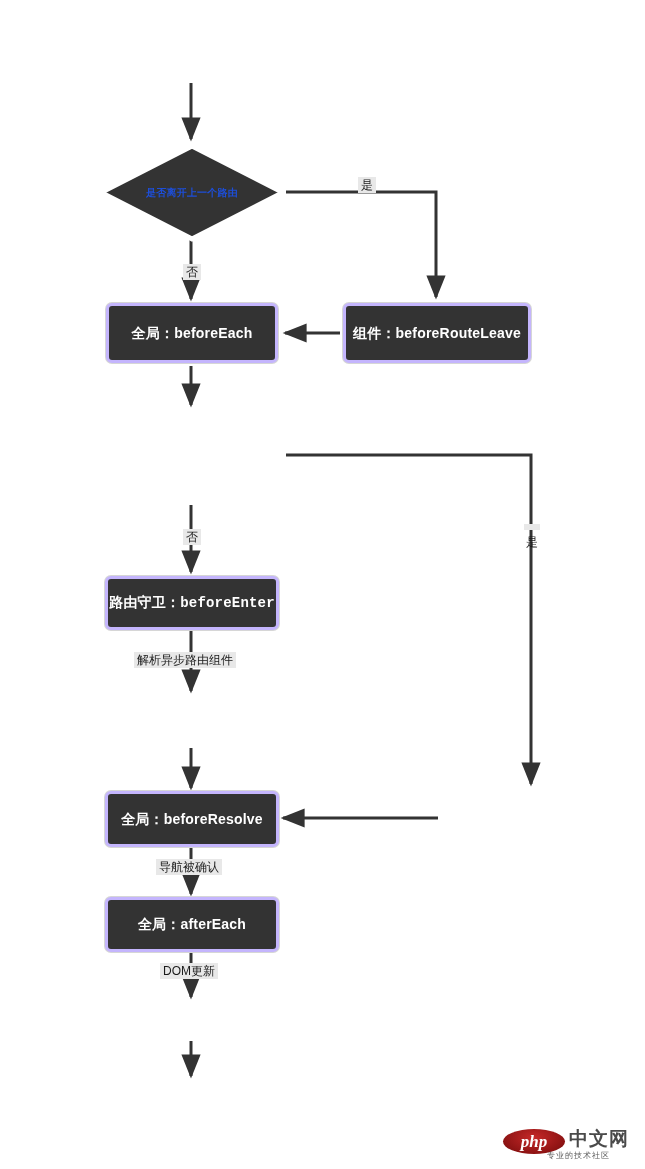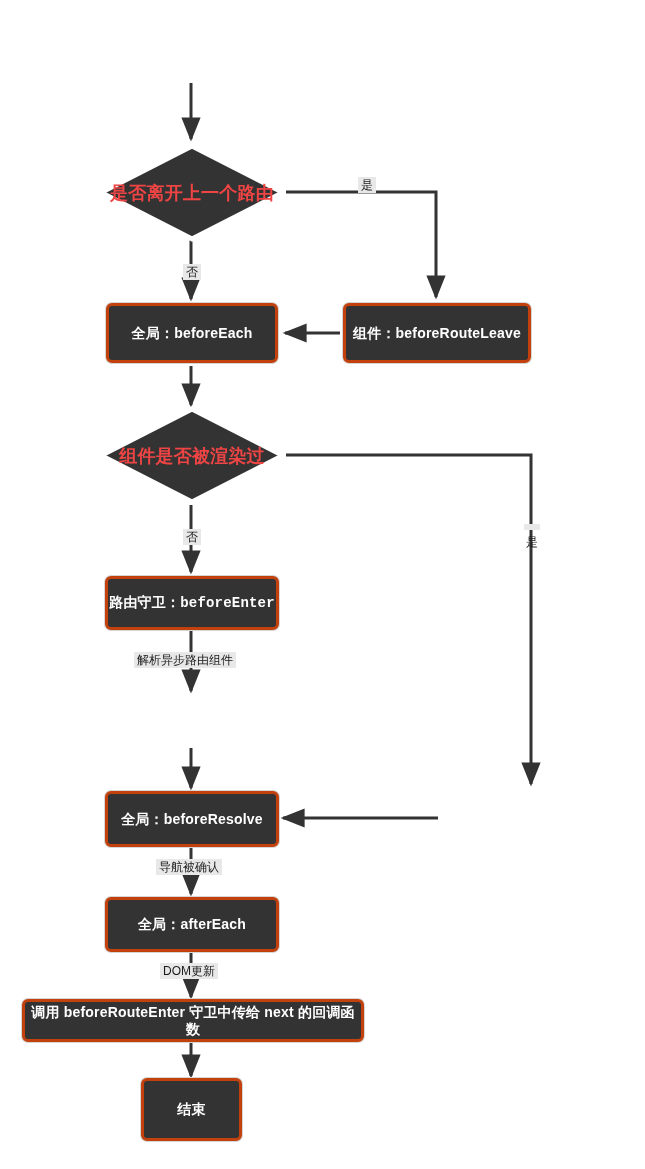--- a/index.html
+++ b/index.html
@@ -33,21 +33,21 @@
     align-items: center;
     justify-content: center;
     text-align: center;
     font-size: 14px;
     font-weight: bold;
     line-height: 1.2;
     letter-spacing: 0.2px;
     z-index: 3;
   }
   .node.box {
-    border: 3px solid #c2410c;
+    border: 3px solid #c4b5fd;
     border-radius: 6px;
     box-shadow: 0 0 0 1px #d6d6d6;
   }
   .node.startnode {
     border: 3px solid #ffffff;
     border-radius: 50%;
     box-shadow: 0 0 0 1px #d6d6d6;
   }
   .diamond-wrap {
     position: absolute;
@@ -62,22 +62,22 @@
   }
   .diamond-label {
     position: absolute;
     left: 0;
     top: 0;
     width: 100%;
     height: 100%;
     display: flex;
     align-items: center;
     justify-content: center;
-    color: #ef4444;
-    font-size: 18px;
+    color: #1d4ed8;
+    font-size: 10px;
     font-weight: bold;
     text-align: center;
     letter-spacing: 0.2px;
   }
   .edge-label {
     position: absolute;
     background: #e8e8e8;
     color: #1a1a1a;
     font-size: 12px;
     line-height: 14px;
@@ -184,57 +184,50 @@
   </div>
 
   <div class="node box" style="left:106px; top:303px; width:172px; height:60px;">
     <span>全局：beforeEach</span>
   </div>
 
   <div class="node box" style="left:343px; top:303px; width:188px; height:60px;">
     <span>组件：beforeRouteLeave</span>
   </div>
 
-  <div class="diamond-wrap" style="left:98px; top:406px; width:188px; height:99px;">
-    <svg class="diamond-shape" viewBox="0 0 188 99" preserveAspectRatio="none">
-      <polygon points="94,3 185,49.5 94,96 3,49.5" fill="#333333" stroke="#ffffff" stroke-width="5"></polygon>
-    </svg>
-    <div class="diamond-label">组件是否被渲染过</div>
-  </div>
 
   <div class="node box" style="left:105px; top:576px; width:174px; height:54px;font-family:Liberation Mono, monospace;">
     <span>路由守卫：beforeEnter</span>
   </div>
 
 
   <div class="node box" style="left:105px; top:791px; width:174px; height:56px;">
     <span>全局：beforeResolve</span>
   </div>
 
 
   <div class="node box" style="left:105px; top:897px; width:174px; height:55px;">
     <span>全局：afterEach</span>
   </div>
 
-  <div class="node box" style="left:22px; top:999px; width:342px; height:43px;">
-    <span>调用 beforeRouteEnter 守卫中传给 next 的回调函数</span>
-  </div>
-
-  <div class="node box" style="left:141px; top:1078px; width:101px; height:63px;">
-    <span>结束</span>
-  </div>
+
 
   <div class="edge-label" style="left:358px; top:177px;">是</div>
 
   <div class="edge-label" style="left:183px; top:264px;">否</div>
 
   <div class="edge-label vertical" style="left:524px; top:524px;">是</div>
 
   <div class="edge-label" style="left:183px; top:529px;">否</div>
 
   <div class="edge-label" style="left:134px; top:652px;">解析异步路由组件</div>
 
   <div class="edge-label" style="left:156px; top:859px;">导航被确认</div>
 
   <div class="edge-label" style="left:160px; top:963px;">DOM更新</div>
 
+  <div id="watermark">
+    <div class="wm-php">php</div>
+    <div class="wm-cn">中文网</div>
+    <div class="wm-sub">专业的技术社区</div>
+  </div>
 
 </div>
 
 </body></html>

